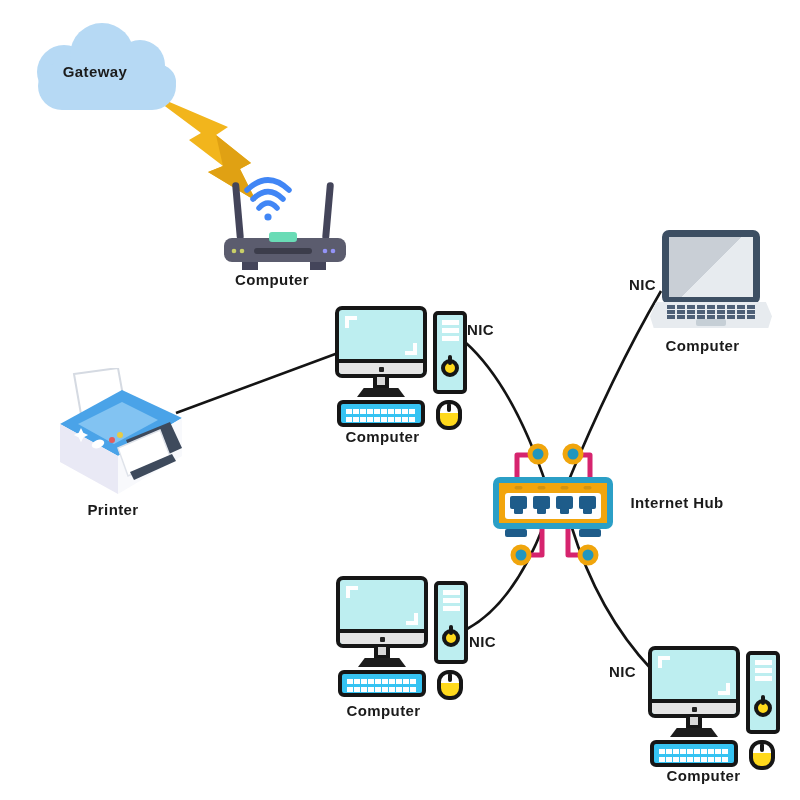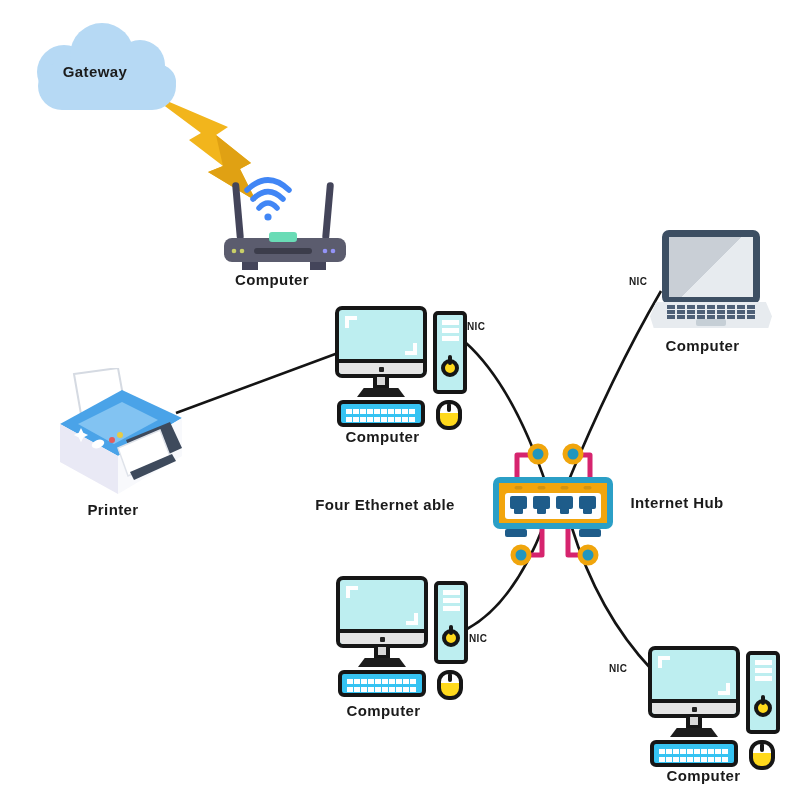--- a/index.html
+++ b/index.html
@@ -4,21 +4,21 @@
 <style>
   *{box-sizing:border-box;margin:0;padding:0}
   html,body{width:800px;height:800px;background:#ffffff;overflow:hidden;
     font-family:"Liberation Sans",sans-serif}
   #stage{position:relative;width:800px;height:800px;background:#fff}
   #edges{position:absolute;left:0;top:0;z-index:1}
   .node{position:absolute;z-index:2}
   .hub-node{z-index:3}
   .lbl{position:absolute;z-index:4;font-weight:700;font-size:15px;line-height:1.15;
     color:#1b1b1b;text-align:center;letter-spacing:.4px}
-  .nic{position:absolute;z-index:4;font-weight:700;font-size:10px;color:#1b1b1b;letter-spacing:.4px}
+  .nic{position:absolute;z-index:4;font-weight:700;font-size:15px;color:#1b1b1b;letter-spacing:.4px}
 
   
   .pc{width:132px;height:122px}
   .pc .monitor{position:absolute;left:0;top:0;width:92px;height:72px;background:#bdeef0;
     border:4px solid #161616;border-radius:7px}
   .pc .br-tl{position:absolute;left:6px;top:6px;width:12px;height:12px;
     border-left:4px solid #fff;border-top:4px solid #fff}
   .pc .br-br{position:absolute;right:6px;bottom:19px;width:12px;height:12px;
     border-right:4px solid #fff;border-bottom:4px solid #fff}
   .pc .bezel{position:absolute;left:0;right:0;bottom:0;height:15px;background:#e4e4e4;
@@ -214,21 +214,20 @@
           <rect x="86" y="86" width="22" height="8" rx="2"></rect>
       </g>
       <g fill="#2196be" stroke="#f0a50c" stroke-width="5">
         <circle cx="45" cy="11" r="8"></circle>
           <circle cx="80" cy="11" r="8"></circle>
         <circle cx="28" cy="112" r="8"></circle>
           <circle cx="95" cy="112" r="8"></circle>
       </g>
     </svg>
   </div>
-  <div class="lbl" style="left:300px;top:496px;width:170px">Four Ethernet able</div>
   <div class="lbl" style="left:612px;top:494px;width:130px">Internet Hub</div>
 
   <div class="node pc" style="left:336px;top:576px">
     <div class="monitor">
       <span class="br-tl"></span>
       <span class="br-br"></span>
       <span class="bezel">
           <span class="dot"></span>
         </span>
     </div>

